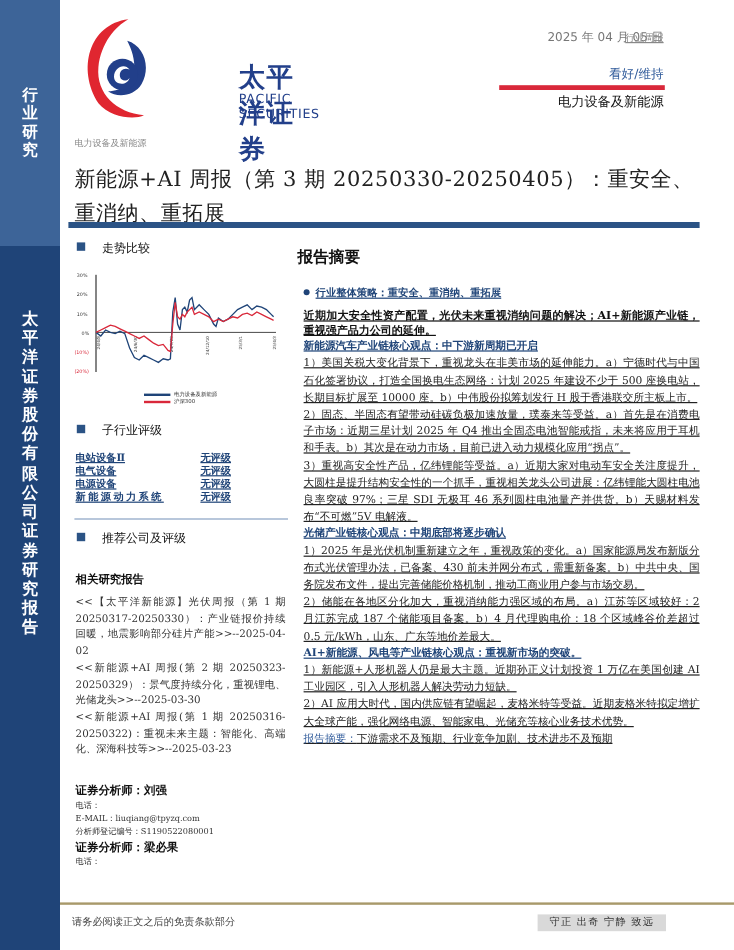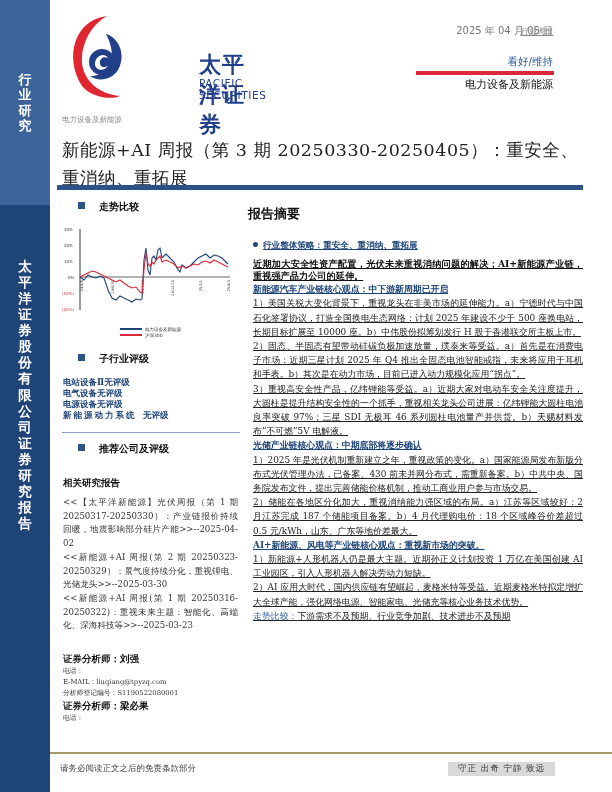--- a/index.html
+++ b/index.html
@@ -22,30 +22,30 @@
   .hdr-right { position:absolute; right:59px; text-align:right; font-family:"DejaVu Sans",sans-serif; }
   .date { top:24px; font-size:10px; color:#777; }
   .rtype { top:26px; font-size:8px; color:#888;text-decoration:underline; }
   .rating { top:55px; font-size:10.5px; color:#2f5a9a; }
   .red-bar { position:absolute; left:416px; top:71px; width:138px; height:4px; background:#d9283a; }
   .sector { top:77px; font-size:11px; color:#111; }
 
   .section-small { position:absolute; left:62px; top:115px; font-size:7.5px; color:#888; font-family:"DejaVu Sans",sans-serif; }
   .title { position:absolute; left:62px; top:136px; width:520px; font-size:17.5px; line-height:28px; color:#222; letter-spacing:0.5px; }
   .title-bar { position:absolute; left:57px; top:185px; width:526px; height:5px; background:#2b5385; }
-  .sq-head { position:absolute; left:78px; font-size:10px; font-weight:bold; }
+  .sq-head { position:absolute; left:64px; font-size:10px; font-weight:normal; }
   .sq-head .sq { display:inline-block; width:7px; height:7px; background:#2b5385; margin-right:14px; vertical-align:1px; }
 
   .chart { position:absolute; left:62px; top:220px; width:175px; height:110px; }
   .legend { position:absolute; left:120px; top:326px; font-size:4.5px; color:#333; font-family:"DejaVu Sans",sans-serif; }
   .legend-row { display:flex; align-items:center; gap:3px; height:6px; }
   .legend-line { width:22px; height:2px; }
 
   .subind { position:absolute; left:63px; top:377px; width:172px; font-size:8.5px; font-weight:bold; color:#1f4478; }
-  .subind .row { display:flex; line-height:11px; }
+  .subind .row { display:flex; justify-content:space-between; line-height:11px;text-decoration:underline; }
   .subind .row .r { width:68px; text-align:left; }
   .subind-line { position:absolute; left:62px; top:432px; width:178px; height:1px; background:#8aa3c4; }
 
   .related-title { position:absolute; left:63px; top:477px; font-size:9.5px; font-weight:bold; }
   .related { position:absolute; left:63px; top:496px; width:175px; font-size:8.6px; line-height:13.7px; color:#333; }
   .related p { margin:0; text-align:justify; }
 
   .analyst { position:absolute; left:63px; font-family:"DejaVu Serif",serif; }
   .an-name { font-size:9.5px; font-weight:bold; color:#111; }
   .an-small { font-size:6.8px; color:#333; line-height:11px; }
@@ -215,19 +215,19 @@
 
   <p class="blue-bold">光储产业链核心观点：中期底部将逐步确认</p>
   <p>1）2025 年是光伏机制重新建立之年，重视政策的变化。a）国家能源局发布新版分布式光伏管理办法，已备案、430 前未并网分布式，需重新备案。b）中共中央、国务院发布文件，提出完善储能价格机制，推动工商业用户参与市场交易。</p>
   <p>2）储能在各地区分化加大，重视消纳能力强区域的布局。a）江苏等区域较好：2 月江苏完成 187 个储能项目备案。b）4 月代理购电价：18 个区域峰谷价差超过 0.5 元/kWh，山东、广东等地价差最大。</p>
 
   <p class="blue-bold">AI+新能源、风电等产业链核心观点：重视新市场的突破。</p>
   <p>1）新能源+人形机器人仍是最大主题。近期孙正义计划投资 1 万亿在美国创建 AI 工业园区，引入人形机器人解决劳动力短缺。</p>
   <p>2）AI 应用大时代，国内供应链有望崛起，麦格米特等受益。近期麦格米特拟定增扩大全球产能，强化网络电源、智能家电、光储充等核心业务技术优势。</p>
 
   <p>
-    <span class="risk-label">走势比较：</span><span>下游需求不及预期、行业竞争加剧、技术进步不及预期</span>
+    <span class="risk-label">报告摘要：</span><span>下游需求不及预期、行业竞争加剧、技术进步不及预期</span>
   </p>
 </div>
 
 <div class="footer-line"></div>
 <div class="footer-left">请务必阅读正文之后的免责条款部分</div>
 <div class="footer-right">守正 出奇 宁静 致远</div>
 
 </body></html>

